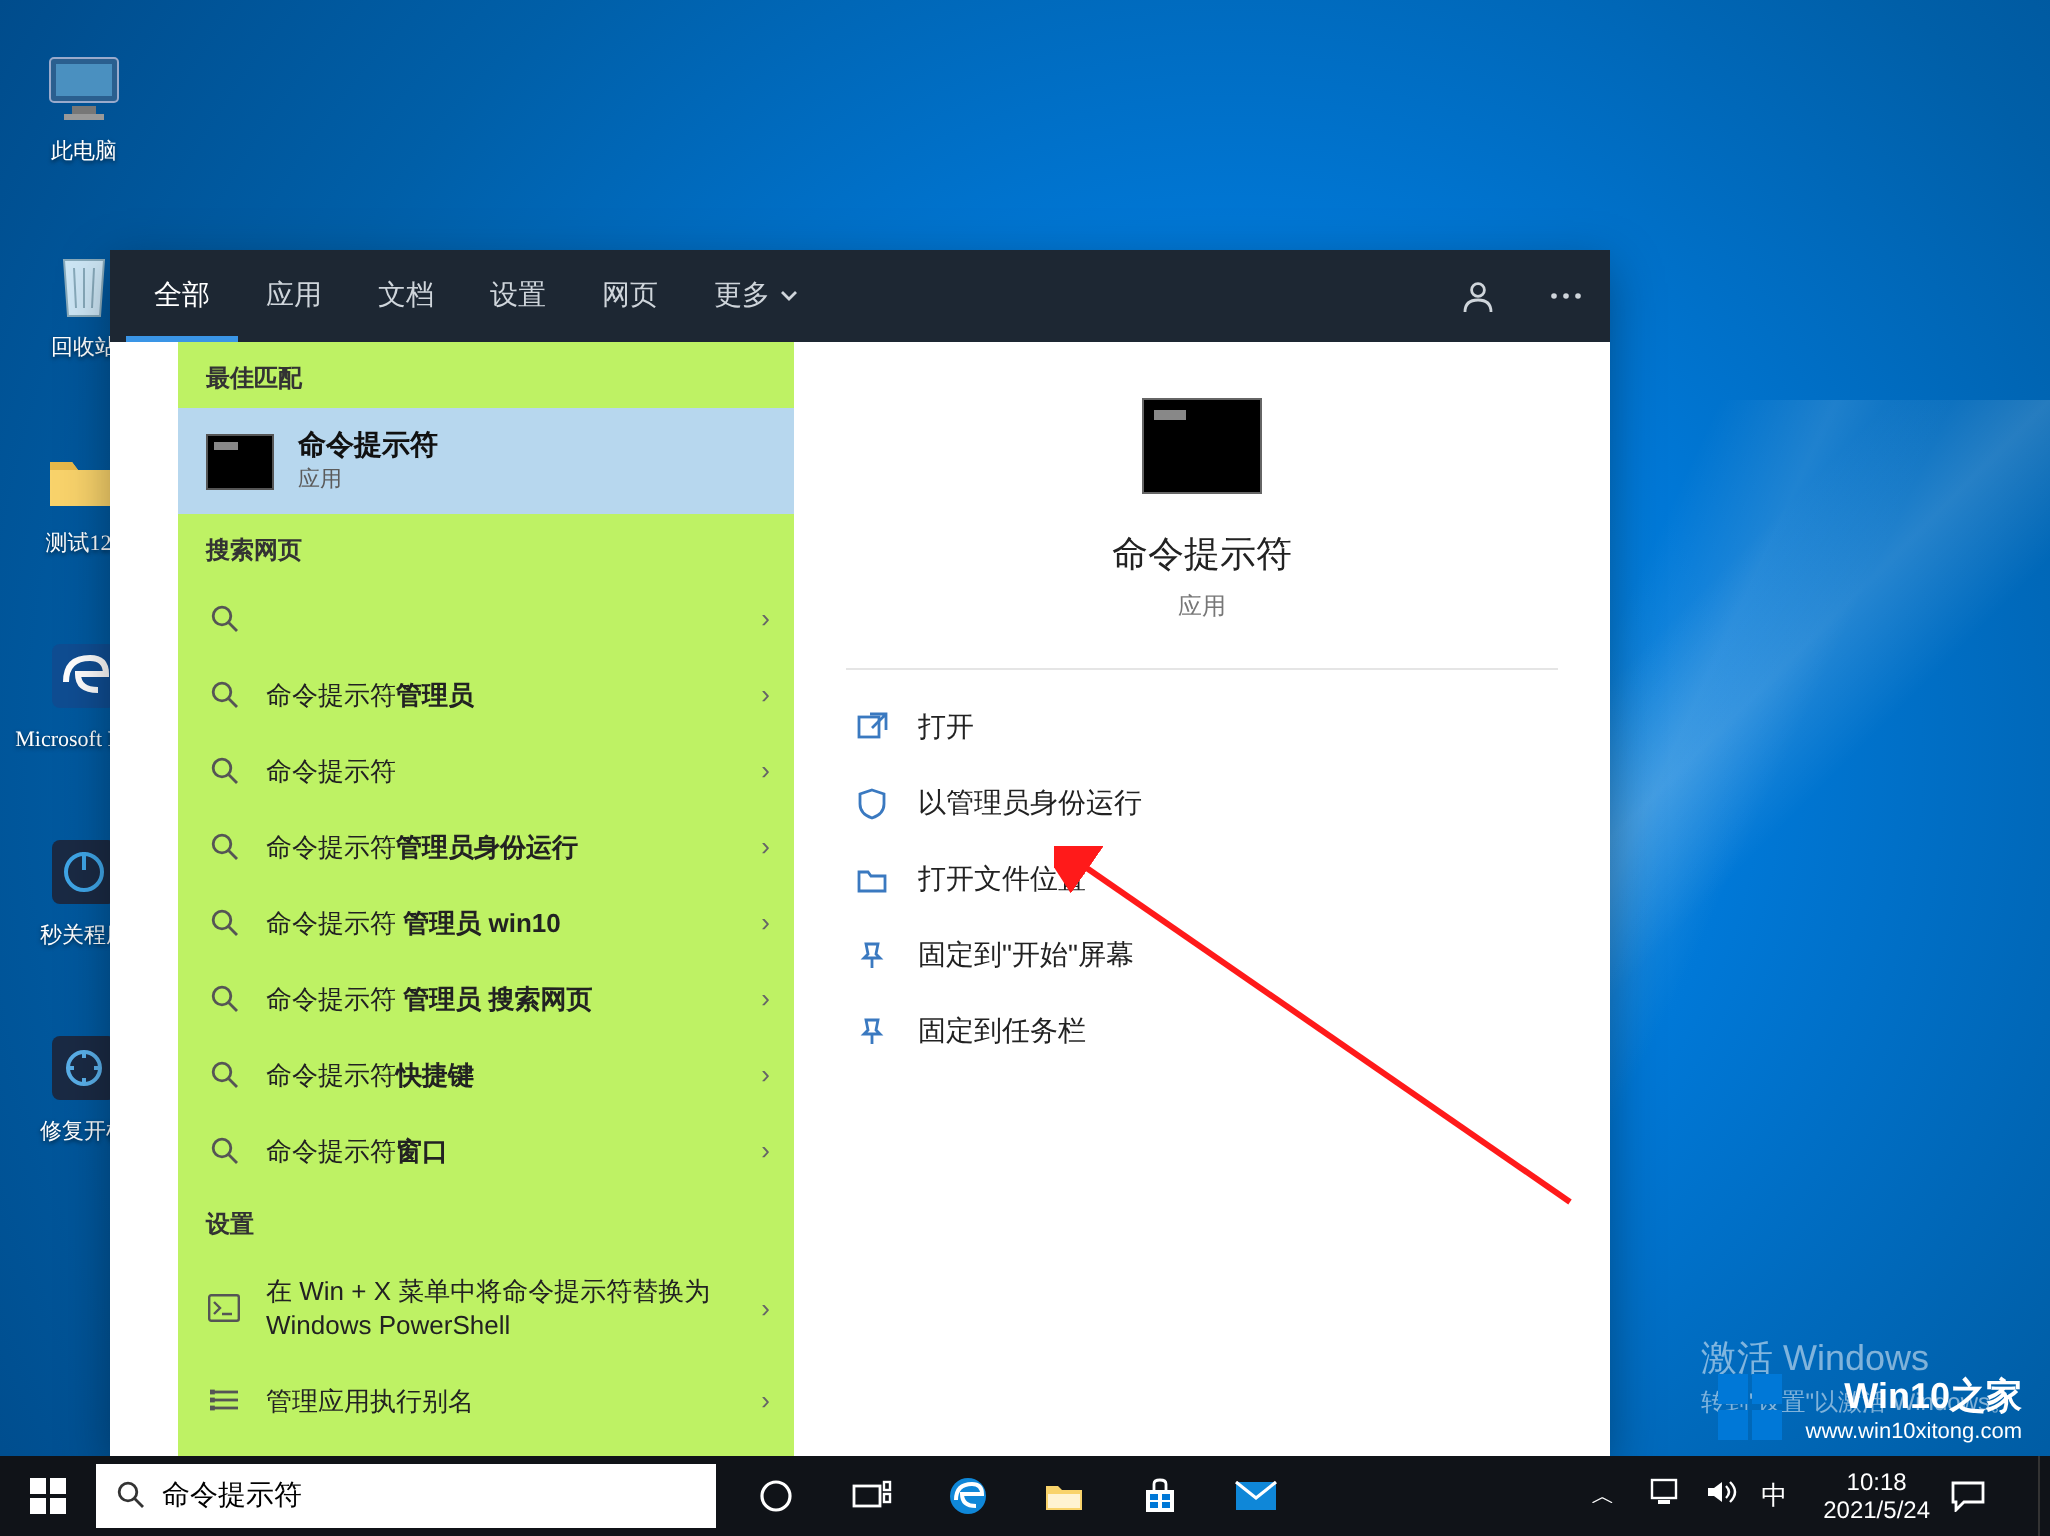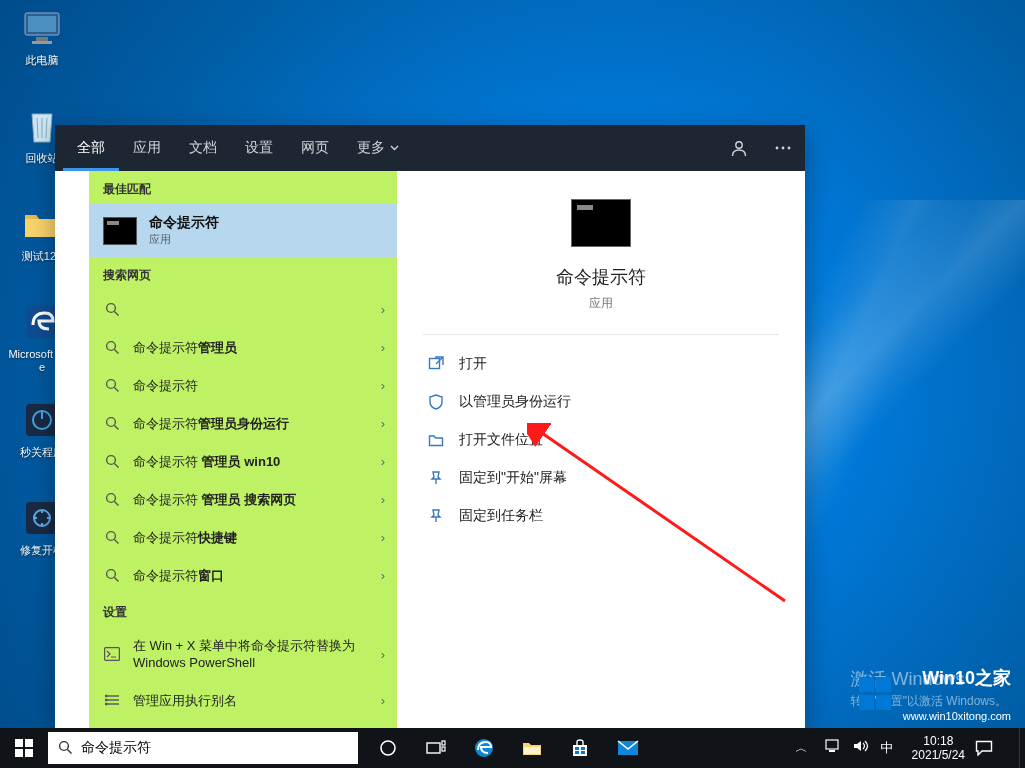--- a/index.html
+++ b/index.html
@@ -12,21 +12,21 @@
     background: radial-gradient(circle at 60% 50%, #1a99f0 0%, #0078d7 35%, #005fa8 70%, #004c8c 100%);
   }
   .light-rays {
     position: absolute; right: 0; top: 200px; width: 400px; height: 400px;
     background:
       linear-gradient(135deg, rgba(255,255,255,0) 40%, rgba(255,255,255,0.15) 50%, rgba(255,255,255,0) 60%),
       linear-gradient(115deg, rgba(255,255,255,0) 40%, rgba(255,255,255,0.12) 50%, rgba(255,255,255,0) 60%);
   }
 
   
-  .desktop-icons { position: absolute; top: 0; left: 6px; width: 74px; }
+  .desktop-icons { position: absolute; top: 16px; left: 6px; width: 74px; font-family: Liberation Serif, serif; }
   .dicon { width: 72px; height: 88px; display: flex; flex-direction: column; align-items: center; justify-content: flex-start; cursor: pointer; margin-bottom: 10px; }
   .dicon .glyph { width: 44px; height: 44px; margin-top: 6px; display:flex; align-items:center; justify-content:center; }
   .dicon .label { color: #fff; font-size: 11px; text-align: center; text-shadow: 0 1px 2px rgba(0,0,0,0.6); margin-top: 4px; line-height: 13px; max-width: 70px; word-break: break-all; }
 
   
   .search-panel {
     position: absolute; left: 55px; bottom: 40px; width: 750px; height: 603px;
     background: #fff; display: flex; flex-direction: column; box-shadow: 0 8px 24px rgba(0,0,0,0.35);
   }
   .sp-header {
@@ -89,21 +89,21 @@
   
   .activate { position:absolute; right:18px; bottom:58px; text-align:left; color:rgba(255,255,255,0.5); }
   .activate .l1 { font-size:18px; }
   .activate .l2 { font-size:12px; margin-top:2px; }
 
   
   .site-wm { position:absolute; right:14px; bottom:46px; background:rgba(255,255,255,0); color:#fff; text-align:right; display:flex; align-items:center; gap:10px; }
   .site-wm .logo { width:34px;height:34px;display:flex;flex-wrap:wrap;gap:2px; }
   .site-wm .logo span{width:15px;height:15px;background:#0078d7;}
   .site-wm .t1{font-size:18px;font-weight:600;}
-  .site-wm .t2{font-size:11px;margin-top:20px;}
+  .site-wm .t2{font-size:11px;}
 
   svg { display:block; }
 </style>
 </head>
 <body>
 
 <div class="desktop"></div>
 <div class="light-rays"></div>
 
 <div class="desktop-icons">

